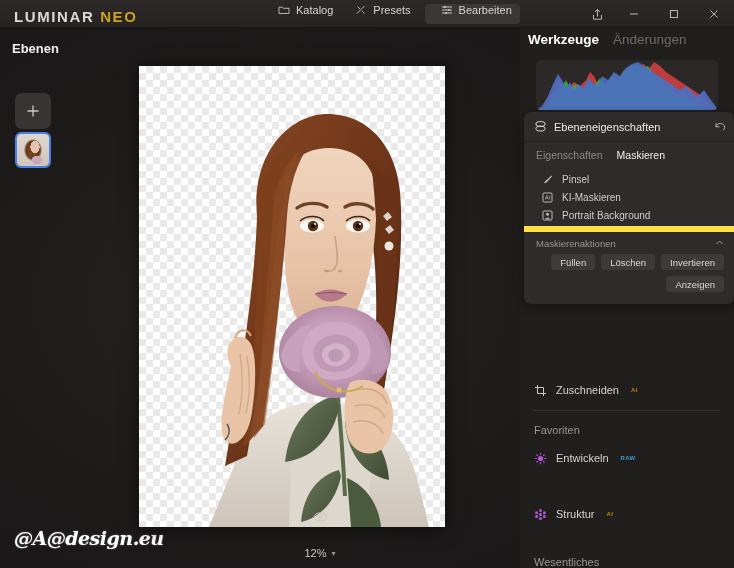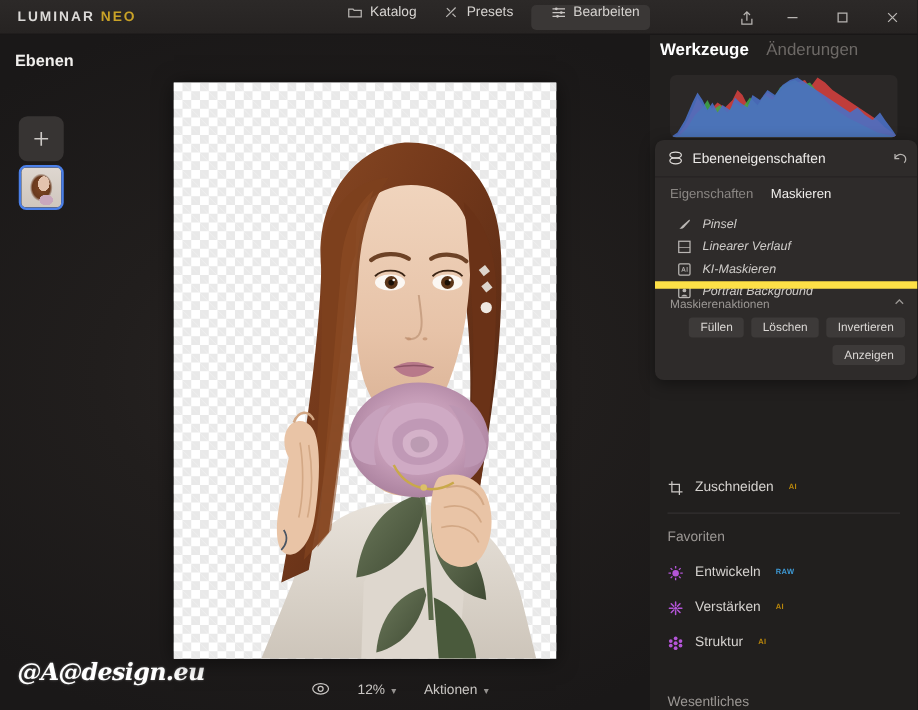--- a/index.html
+++ b/index.html
@@ -21,21 +21,21 @@
   
   .titlebar {
     position: absolute; top: 0; left: 0;
     width: 734px; height: 28px;
     background: linear-gradient(180deg, #2c2928 0%, #262322 100%);
     display: flex; align-items: center;
     border-bottom: 1px solid #191717;
   }
   .brand {
     position: absolute; left: 14px; top: 8px;
-    font-size: 11px; font-weight: bold; letter-spacing: 1.6px;
+    font-size: 15px; font-weight: bold; letter-spacing: 1.6px;
   }
   .brand .lum { color: #dcdad8; }
   .brand .neo { color: #c9a227; }
 
   .menu {
     position: absolute; left: 270px; top: 0;
     height: 28px; display: flex; align-items: center; gap: 6px;
   }
   .menu-item {
     display: flex; align-items: flex-start; gap: 6px;
@@ -116,21 +116,21 @@
       linear-gradient(45deg, #e9e9e9 25%, transparent 25%, transparent 75%, #e9e9e9 75%);
     background-size: 14px 14px;
     background-position: 0 0, 7px 7px;
   }
   .photo { position: absolute; inset: 0; overflow: hidden; }
 
   
   .bottombar {
     position: absolute; left: 120px; top: 536px;
     width: 400px; height: 32px;
-    display: flex; align-items: center; justify-content: center; gap: 22px;
+    display: flex; align-items: center; justify-content: center; gap: 22px; flex-direction: column;
   }
   .bb-item {
     display: flex; align-items: center; gap: 5px;
     font-size: 11px; color: #c9c6c3; cursor: pointer;
   }
   .caret { font-size: 8px; opacity: .7; }
 
   
   .right-panel {
     position: absolute; left: 520px; top: 28px;
@@ -171,21 +171,21 @@
   .lp-title { font-size: 11px; color: #eceae8; flex: 1; }
   .lp-reset { display: flex; cursor: pointer; }
 
   .lp-tabs {
     display: flex; gap: 14px;
     padding: 7px 12px 6px 12px;
   }
   .lp-tab { font-size: 10.5px; color: #8b8784; cursor: pointer; }
   .lp-tab.active { color: #f0eeec; }
 
-  .mask-list { padding: 3px 0 0 0; font-style: italic; }
+  .mask-list { padding: 3px 0 0 0; }
   .mask-row {
     display: flex; align-items: center; gap: 9px;
     height: 18px; padding: 0 0 0 18px;
     font-size: 10px; color: #cfccc9; cursor: pointer;
   }
   .mask-row .mi { width: 11px; height: 11px; display: flex; align-items:center; justify-content:center; }
 
   .mask-actions {
     position: absolute; left: 0; bottom: 4px;
     width: 210px; padding: 6px 10px 8px 12px;
@@ -514,29 +514,20 @@
           <span class="mi">
             <svg width="11" height="11" viewBox="0 0 11 11">
                 <path d="M1.5 9 C3 8 3.5 6.5 4.5 6 L9.5 1.5 L10 2.5 L5.5 7.5 C5 8.5 3.5 9 1.5 9Z" fill="#b9b6b3"></path>
               </svg>
           </span>
           <span>Pinsel</span>
         </div>
         <div class="mask-row">
           <span class="mi">
             <svg width="11" height="11" viewBox="0 0 11 11">
-                <rect x="1" y="1" width="9" height="9" fill="none" stroke="#b9b6b3" stroke-width="1"></rect>
-                <path d="M1 6h9" stroke="#b9b6b3" stroke-width=".6"></path>
-              </svg>
-          </span>
-          <span>Linearer Verlauf</span>
-        </div>
-        <div class="mask-row">
-          <span class="mi">
-            <svg width="11" height="11" viewBox="0 0 11 11">
                 <rect x="1" y="1" width="9" height="9" rx="1" fill="none" stroke="#b9b6b3" stroke-width="1"></rect>
                 <path d="M3.4 7.4 4.8 3.6 6.2 7.4M3.9 6.2h1.9M7.7 3.6v3.8" stroke="#b9b6b3" stroke-width=".7" fill="none"></path>
               </svg>
           </span>
           <span>KI-Maskieren</span>
         </div>
         <div class="mask-row">
           <span class="mi">
             <svg width="11" height="11" viewBox="0 0 11 11">
                 <rect x="1" y="1" width="9" height="9" rx="1" fill="none" stroke="#b9b6b3" stroke-width="1"></rect>
@@ -586,32 +577,20 @@
             <circle cx="6.5" cy="6.5" r="2.6" fill="#b455d8"></circle>
             <g stroke="#b455d8" stroke-width="1.1">
               <path d="M6.5 .8v2M6.5 10.2v2M.8 6.5h2M10.2 6.5h2M2.5 2.5l1.4 1.4M9.1 9.1l1.4 1.4M10.5 2.5 9.1 3.9M3.9 9.1 2.5 10.5"></path>
             </g>
           </svg>
       </span>
       <span>Entwickeln</span>
       <span class="badge raw">RAW</span>
     </div>
 
-    <div class="tool-row" style="top:446px">
-      <span class="tool-ico">
-        <svg width="13" height="13" viewBox="0 0 13 13">
-            <g stroke="#b455d8" stroke-width="1.2" stroke-linecap="round">
-              <path d="M6.5 1.5v3M6.5 8.5v3M1.5 6.5h3M8.5 6.5h3M3 3l2 2M8 8l2 2M10 3 8 5M5 8 3 10"></path>
-            </g>
-            <circle cx="6.5" cy="6.5" r="1.2" fill="#b455d8"></circle>
-          </svg>
-      </span>
-      <span>Verstärken</span>
-      <span class="badge ai">AI</span>
-    </div>
 
     <div class="tool-row" style="top:474px">
       <span class="tool-ico">
         <svg width="13" height="13" viewBox="0 0 13 13">
             <g fill="#b455d8">
               <circle cx="6.5" cy="2.6" r="1.5"></circle>
               <circle cx="10.4" cy="4.8" r="1.5"></circle>
               <circle cx="10.4" cy="8.4" r="1.5"></circle>
               <circle cx="6.5" cy="10.5" r="1.5"></circle>
               <circle cx="2.6" cy="8.4" r="1.5"></circle>

